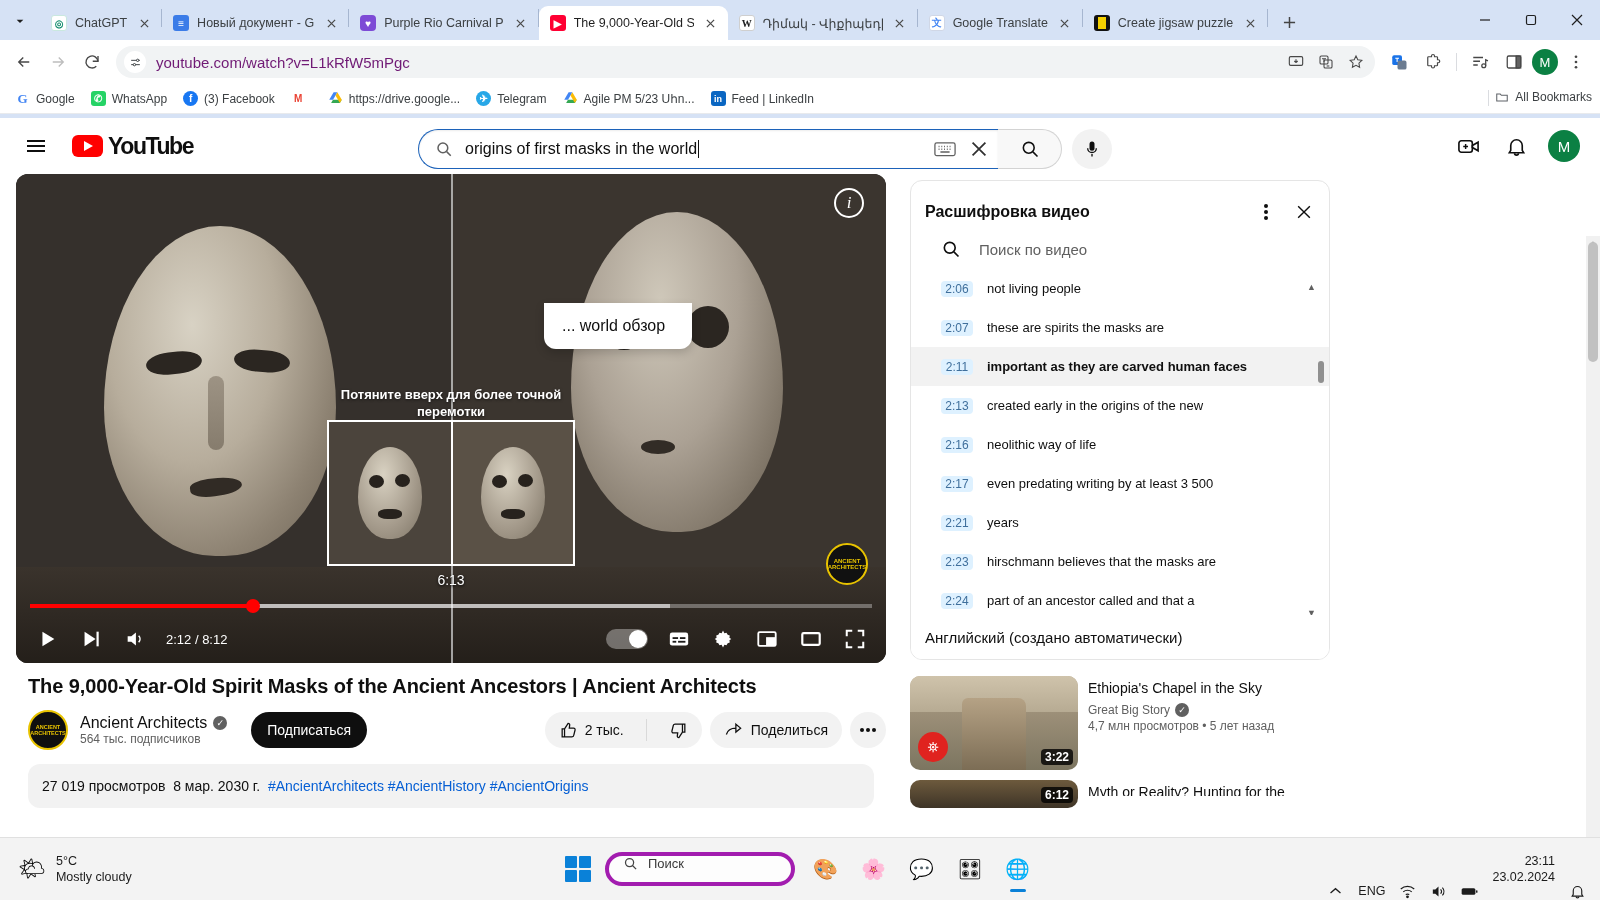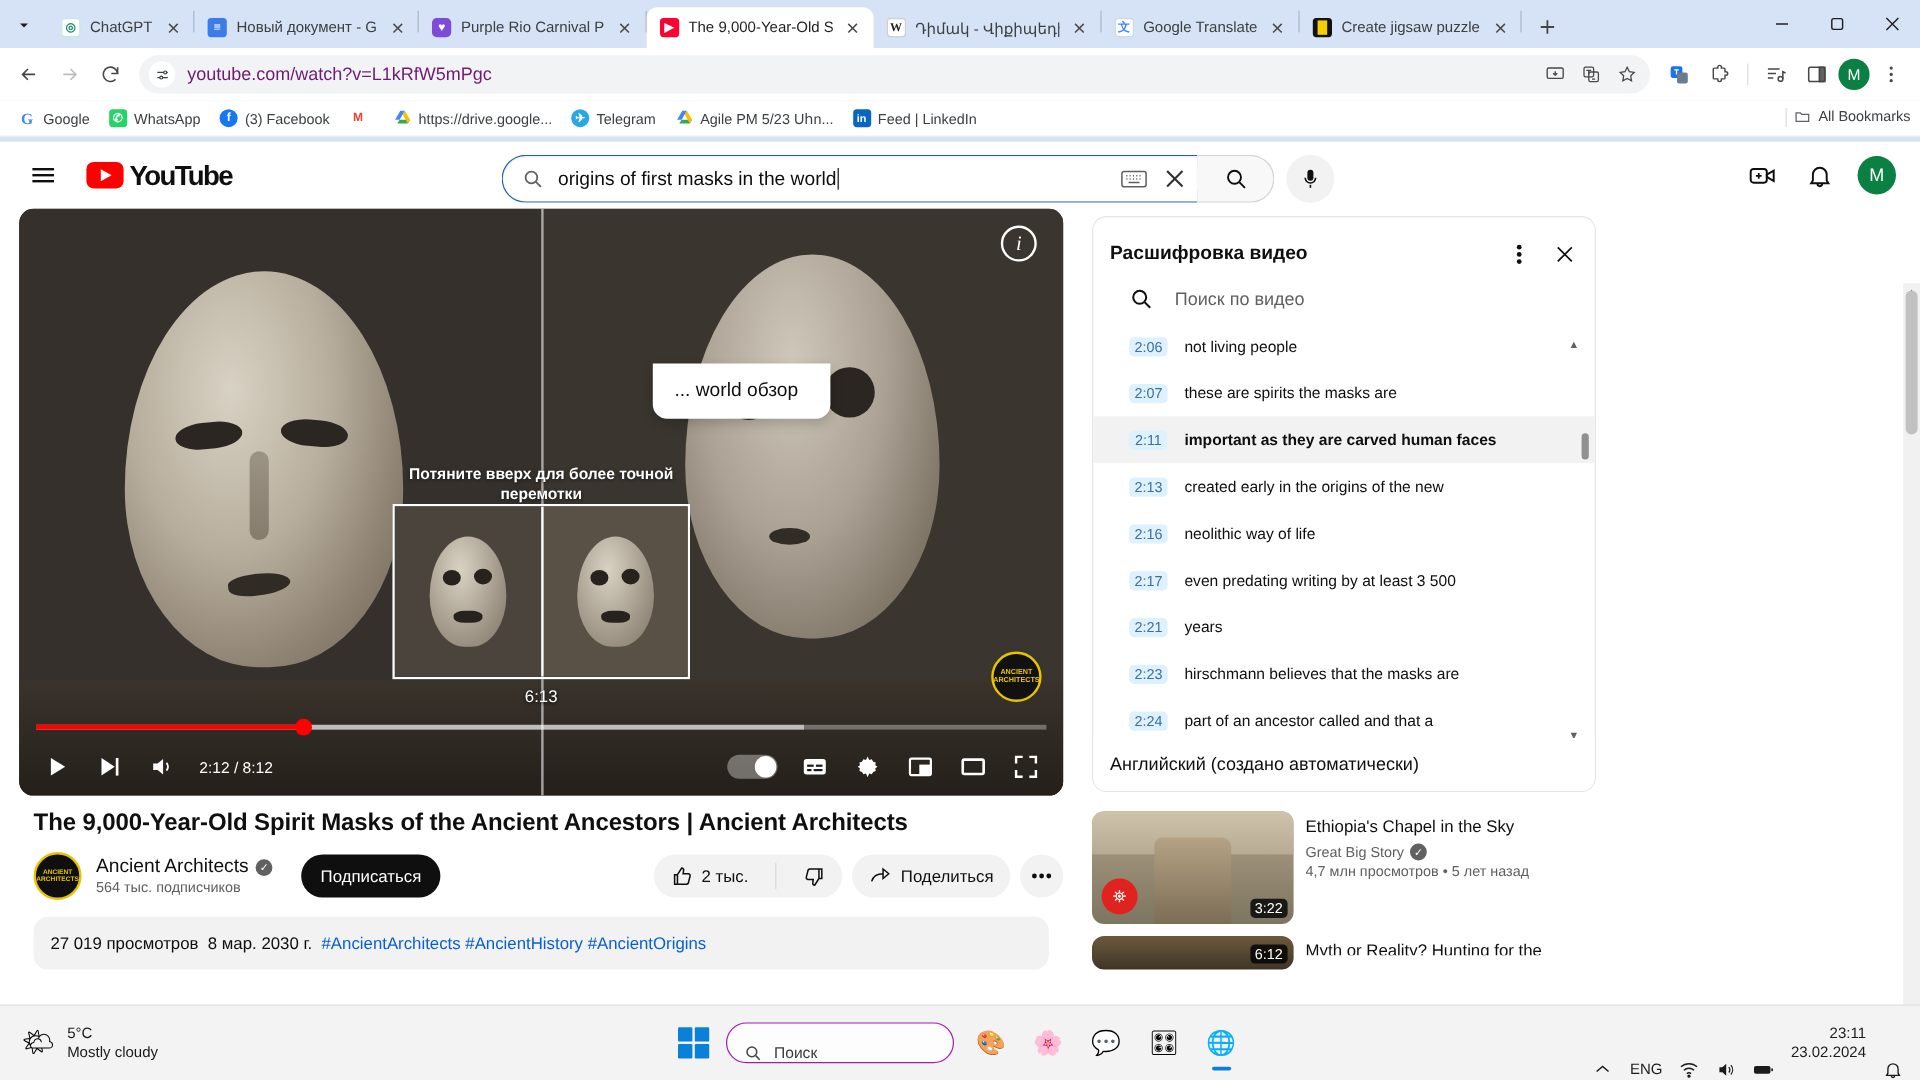--- a/index.html
+++ b/index.html
@@ -434,21 +434,21 @@
     flex: 0 0 auto; overflow: hidden;
     background: linear-gradient(#b9a98c 0%, #9c8f78 40%, #7c7560 100%);
   }
   .rec-thumb .rock {
     position: absolute; left: 52px; bottom: 0; width: 64px; height: 72px;
     background: linear-gradient(#b5a285, #7c6d55); border-radius: 6px 8px 0 0;
   }
   .rec-thumb .sky { position: absolute; left: 0; top: 0; width: 100%; height: 38%; background: linear-gradient(#cfc3ab,#b7ab93); }
   .rec-dur {
     position: absolute; right: 5px; bottom: 5px; background: rgba(0,0,0,.8);
-    color: #fff; font-size: 12px; font-weight: 400; padding: 1px 4px; border-radius: 4px;
+    color: #fff; font-size: 12px; font-weight: 700; padding: 1px 4px; border-radius: 4px;
   }
   .rec-badge {
     position: absolute; left: 8px; bottom: 8px; width: 30px; height: 30px;
     border-radius: 50%; background: #e0231f; display: flex; align-items: center;
     justify-content: center; color: #fff; font-size: 14px;
   }
   .rec-info { padding-top: 2px; overflow: hidden; }
   .rec-title {
     font-size: 14px; font-weight: 500; color: #0f0f0f; line-height: 20px;
     overflow: hidden;
@@ -483,21 +483,21 @@
     position: absolute; left: 50%; transform: translateX(-50%);
     display: flex; align-items: center; gap: 14px;
   }
   .win-logo {
     width: 26px; height: 26px; display: grid; grid-template-columns: 1fr 1fr;
     grid-template-rows: 1fr 1fr; gap: 2.5px; cursor: pointer;
   }
   .win-logo i { background: #0a81d8; display: block; border-radius: 1px; }
   .tb-search {
     width: 190px; height: 34px; border-radius: 17px; background: #fdfdfd;
-    border: 1px solid #a21caf; display: flex; align-items: flex-end; gap: 10px;
+    border: 4px solid #a21caf; display: flex; align-items: flex-start; gap: 10px;
     padding: 0 14px; font-size: 13px; color: #3a3a3a; cursor: text;
   }
   .tb-search svg { width: 15px; height: 15px; color: #444; }
   .tbapp {
     width: 34px; height: 34px; display: flex; align-items: center;
     justify-content: center; cursor: pointer; position: relative; font-size: 20px;
   }
   .tbapp.active::after {
     content: ""; position: absolute; bottom: -6px; left: 50%; transform: translateX(-50%);
     width: 16px; height: 3px; border-radius: 2px; background: #0a81d8;

